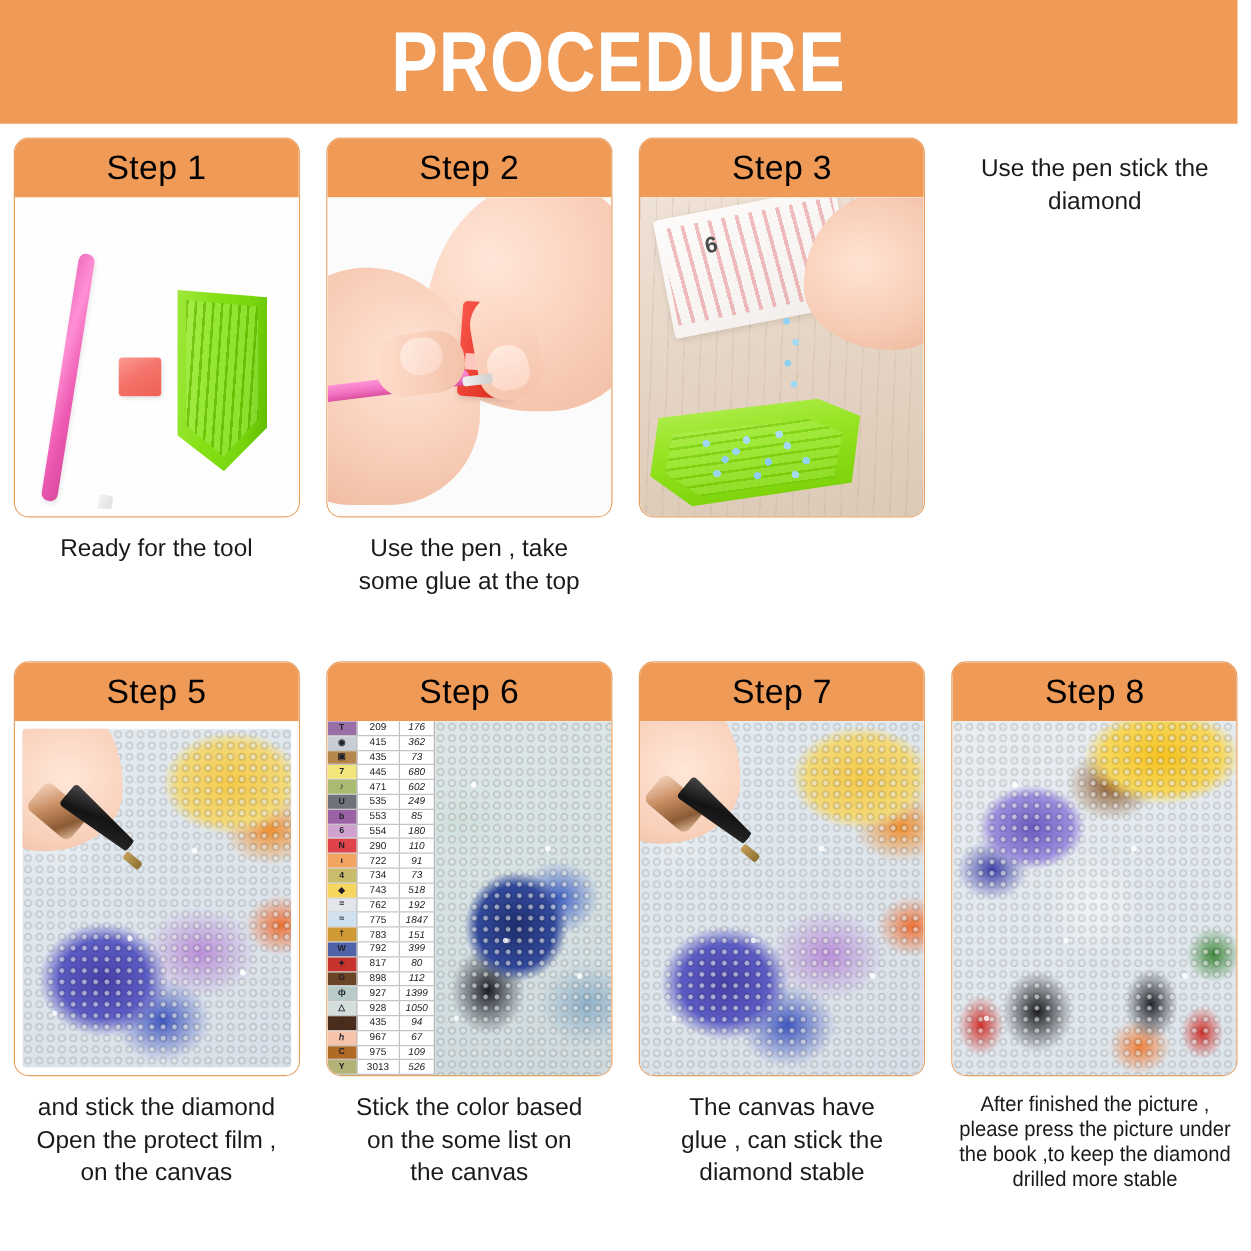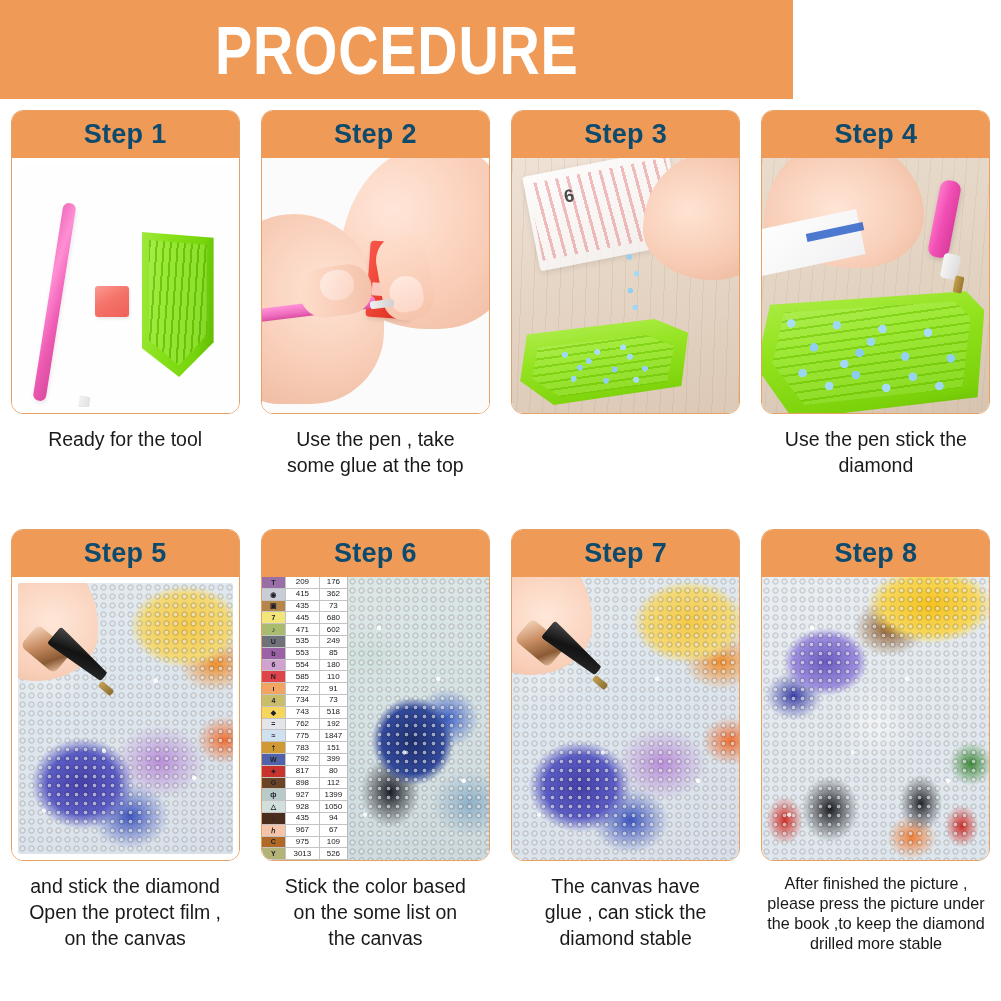--- a/index.html
+++ b/index.html
@@ -7,21 +7,21 @@
   body {
     width: 1001px;
     height: 1001px;
     background: #ffffff;
     font-family: "Liberation Sans", sans-serif;
     overflow: hidden;
   }
 
   
   .banner {
-    width: 793px;
+    width: 990px;
     height: 99px;
     background: #f09a57;
     display: flex;
     align-items: center;
     justify-content: center;
   }
   .banner-title {
     color: #ffffff;
     font-size: 68px;
     font-weight: bold;
@@ -55,23 +55,23 @@
     background: #ffffff;
     display: flex;
     flex-direction: column;
   }
   .card-top { height: 304px; }
   .card-bot { height: 332px; }
 
   .card-header {
     height: 47px;
     background: #f09a57;
-    color: #0c4a6e;
+    color: #000000;
     font-size: 27px;
-    font-weight: bold;
+    font-weight: normal;
     display: flex;
     align-items: center;
     justify-content: center;
     flex: 0 0 auto;
     letter-spacing: 0.3px;
   }
 
   .card-body {
     flex: 1 1 auto;
     position: relative;
@@ -553,21 +553,21 @@
   .chart-a, .chart-b {
     display: flex;
     align-items: center;
     justify-content: center;
     font-size: 8px;
     color: #19191f;
     font-family: "Liberation Sans", sans-serif;
     line-height: 1;
   }
   .chart-a { width: 34px; border-right: 1px solid #c3c3c3; }
-  .chart-b { flex: 1 1 auto; }
+  .chart-b { flex: 1 1 auto; font-style: italic; }
   .mos6 {
     position: absolute;
     left: 86px; top: 0; right: 0; bottom: 0;
     overflow: hidden;
   }
 </style>
 </head>
 <body>
 
 <div class="banner">
@@ -631,36 +631,20 @@
           <div class="stream"></div>
           <div class="tray3"></div>
           <div class="tray3-in"></div>
           <div class="drills3"></div>
         </div>
       </div>
     </div>
   </div>
 
   <div class="cell">
-    <div class="card card-top">
-      <div class="card-header">Step 4</div>
-      <div class="card-body">
-        <div class="photo s4">
-          <div class="hand4"></div>
-          <div class="paper4"></div>
-          <div class="paper4-edge"></div>
-          <div class="tray4"></div>
-          <div class="tray4-in"></div>
-          <div class="drills4"></div>
-          <div class="pen4"></div>
-          <div class="pen4-cl"></div>
-          <div class="pen4-tip"></div>
-        </div>
-      </div>
-    </div>
     <div class="caption">
       <div>Use the pen stick the</div>
       <div>diamond</div>
     </div>
   </div>
 </div>
 
 <div class="grid-row row-bottom">
 
   <div class="cell">
@@ -733,21 +717,21 @@
                 <div class="chart-a">553</div>
                 <div class="chart-b">85</div>
               </div>
               <div class="chart-row">
                 <div class="chart-sym" style="background: rgb(207, 162, 207);">6</div>
                 <div class="chart-a">554</div>
                 <div class="chart-b">180</div>
               </div>
               <div class="chart-row">
                 <div class="chart-sym" style="background: rgb(224, 67, 74);">N</div>
-                <div class="chart-a">585</div>
+                <div class="chart-a">290</div>
                 <div class="chart-b">110</div>
               </div>
               <div class="chart-row">
                 <div class="chart-sym" style="background: rgb(242, 164, 99);">ı</div>
                 <div class="chart-a">722</div>
                 <div class="chart-b">91</div>
               </div>
               <div class="chart-row">
                 <div class="chart-sym" style="background: rgb(201, 189, 107);">4</div>
                 <div class="chart-a">734</div>

